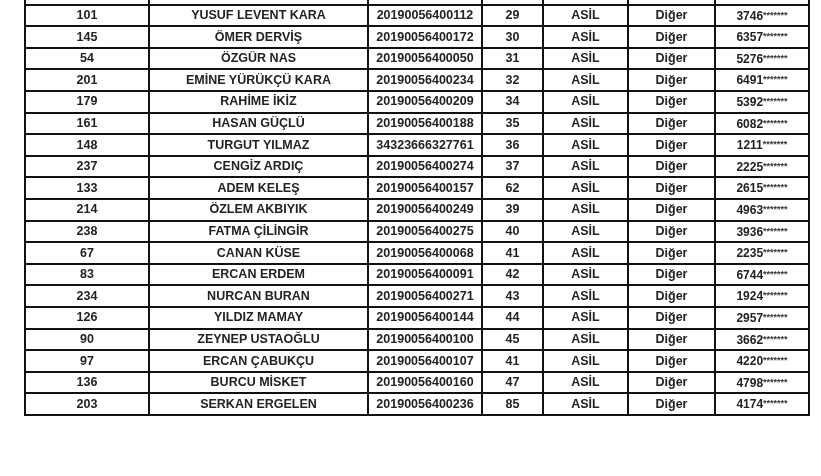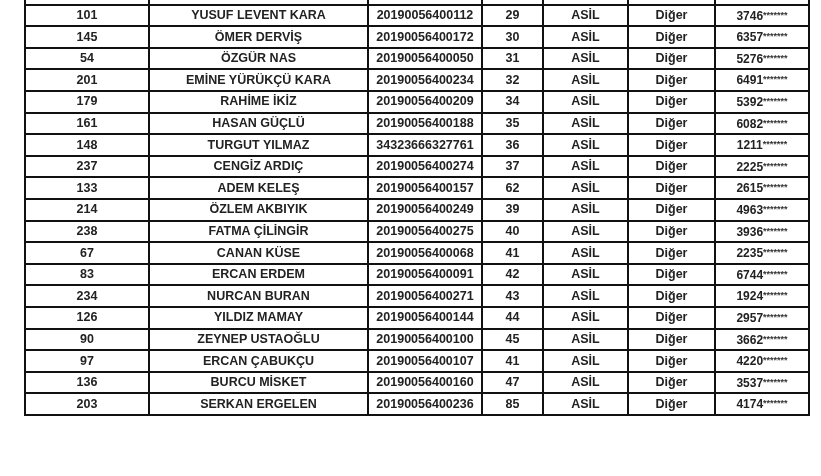--- a/index.html
+++ b/index.html
@@ -211,21 +211,21 @@
     <td class="stars"><span>4220</span><span class="mask">*******</span></td>
   </tr>
 
   <tr>
     <td>136</td>
     <td class="name">BURCU MİSKET</td>
     <td>20190056400160</td>
     <td>47</td>
     <td>ASİL</td>
     <td>Diğer</td>
-    <td class="stars"><span>3537</span><span class="mask">*******</span></td>
+    <td class="stars"><span>4798</span><span class="mask">*******</span></td>
   </tr>
 
   <tr>
     <td>203</td>
     <td class="name">SERKAN ERGELEN</td>
     <td>20190056400236</td>
     <td>85</td>
     <td>ASİL</td>
     <td>Diğer</td>
     <td class="stars"><span>4174</span><span class="mask">*******</span></td>

